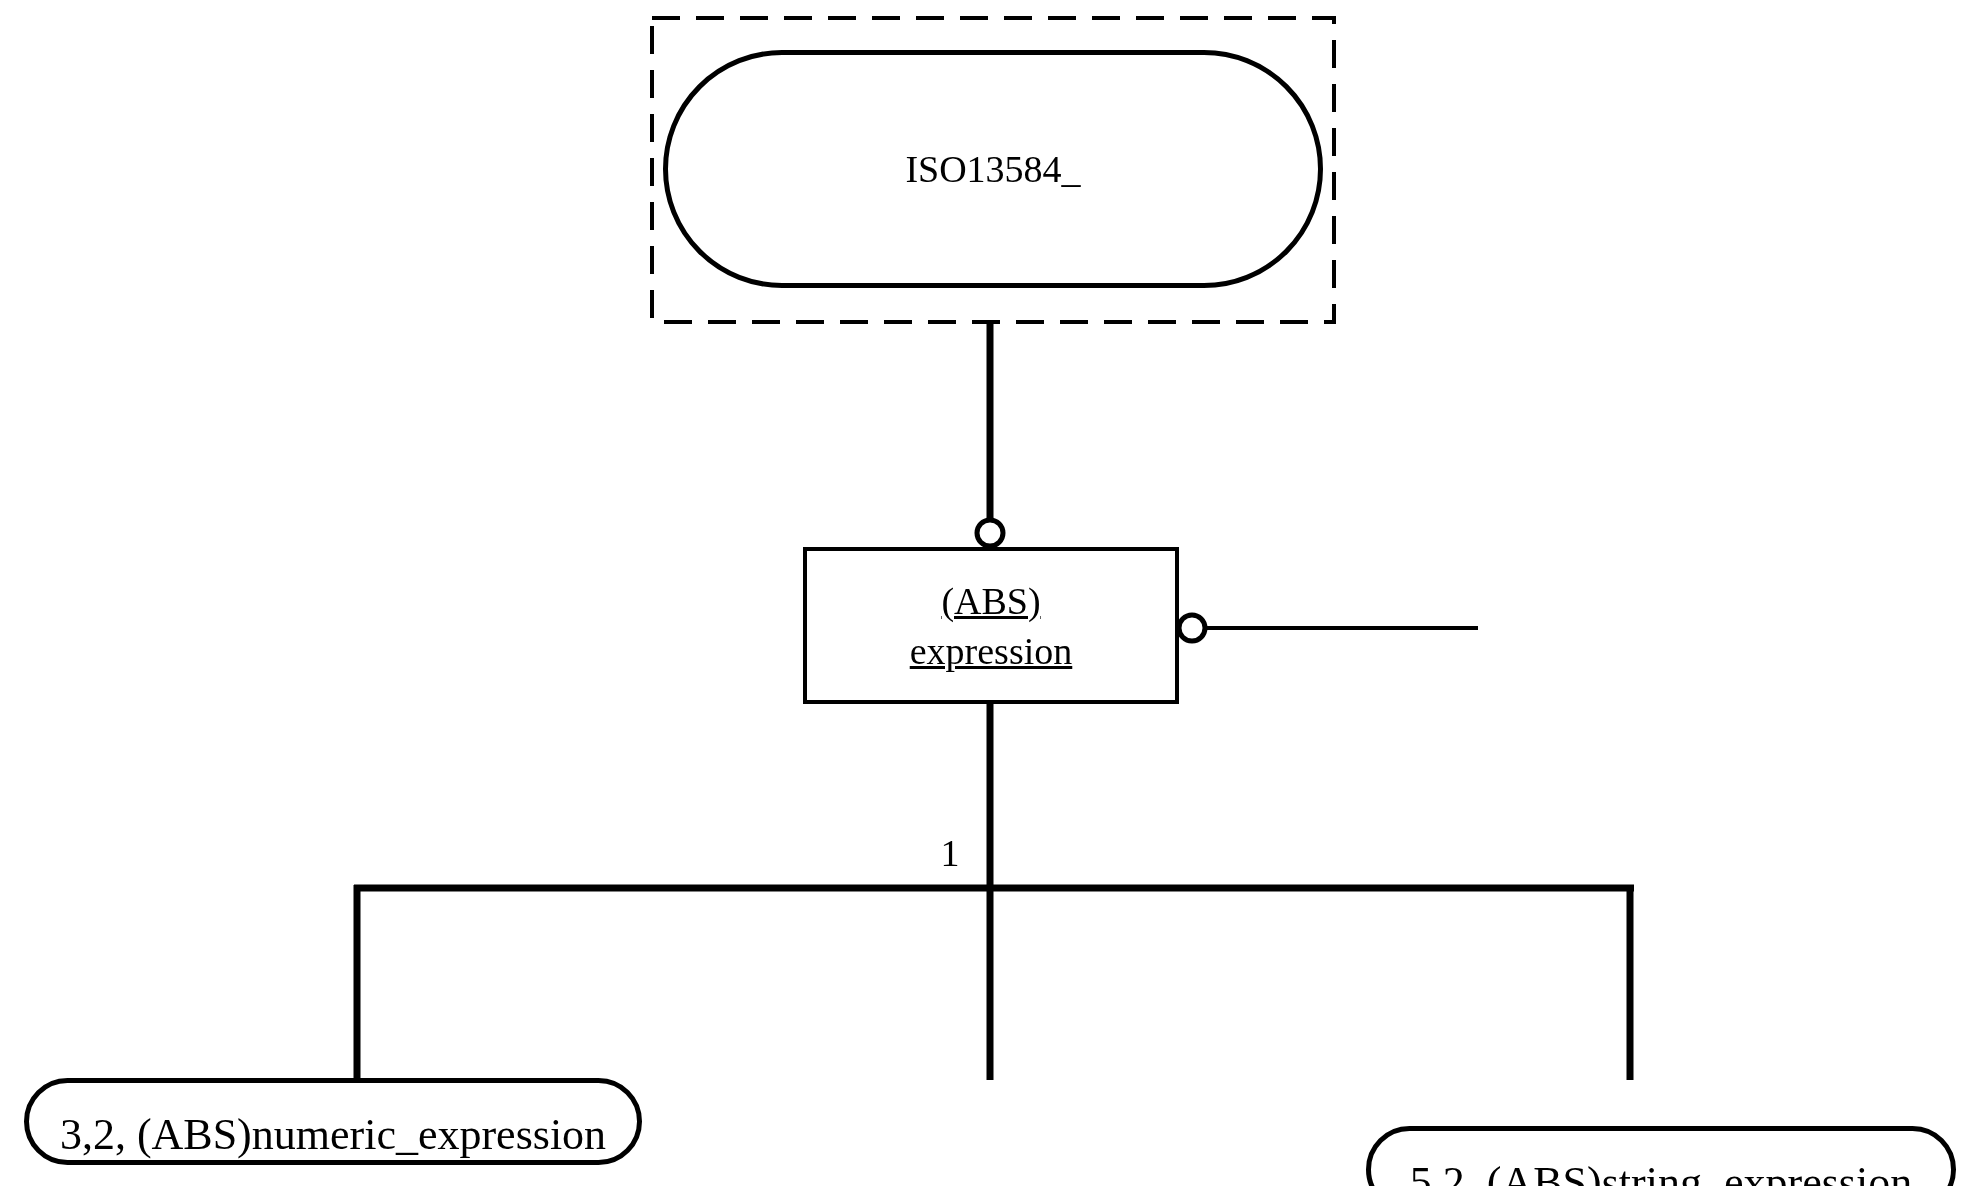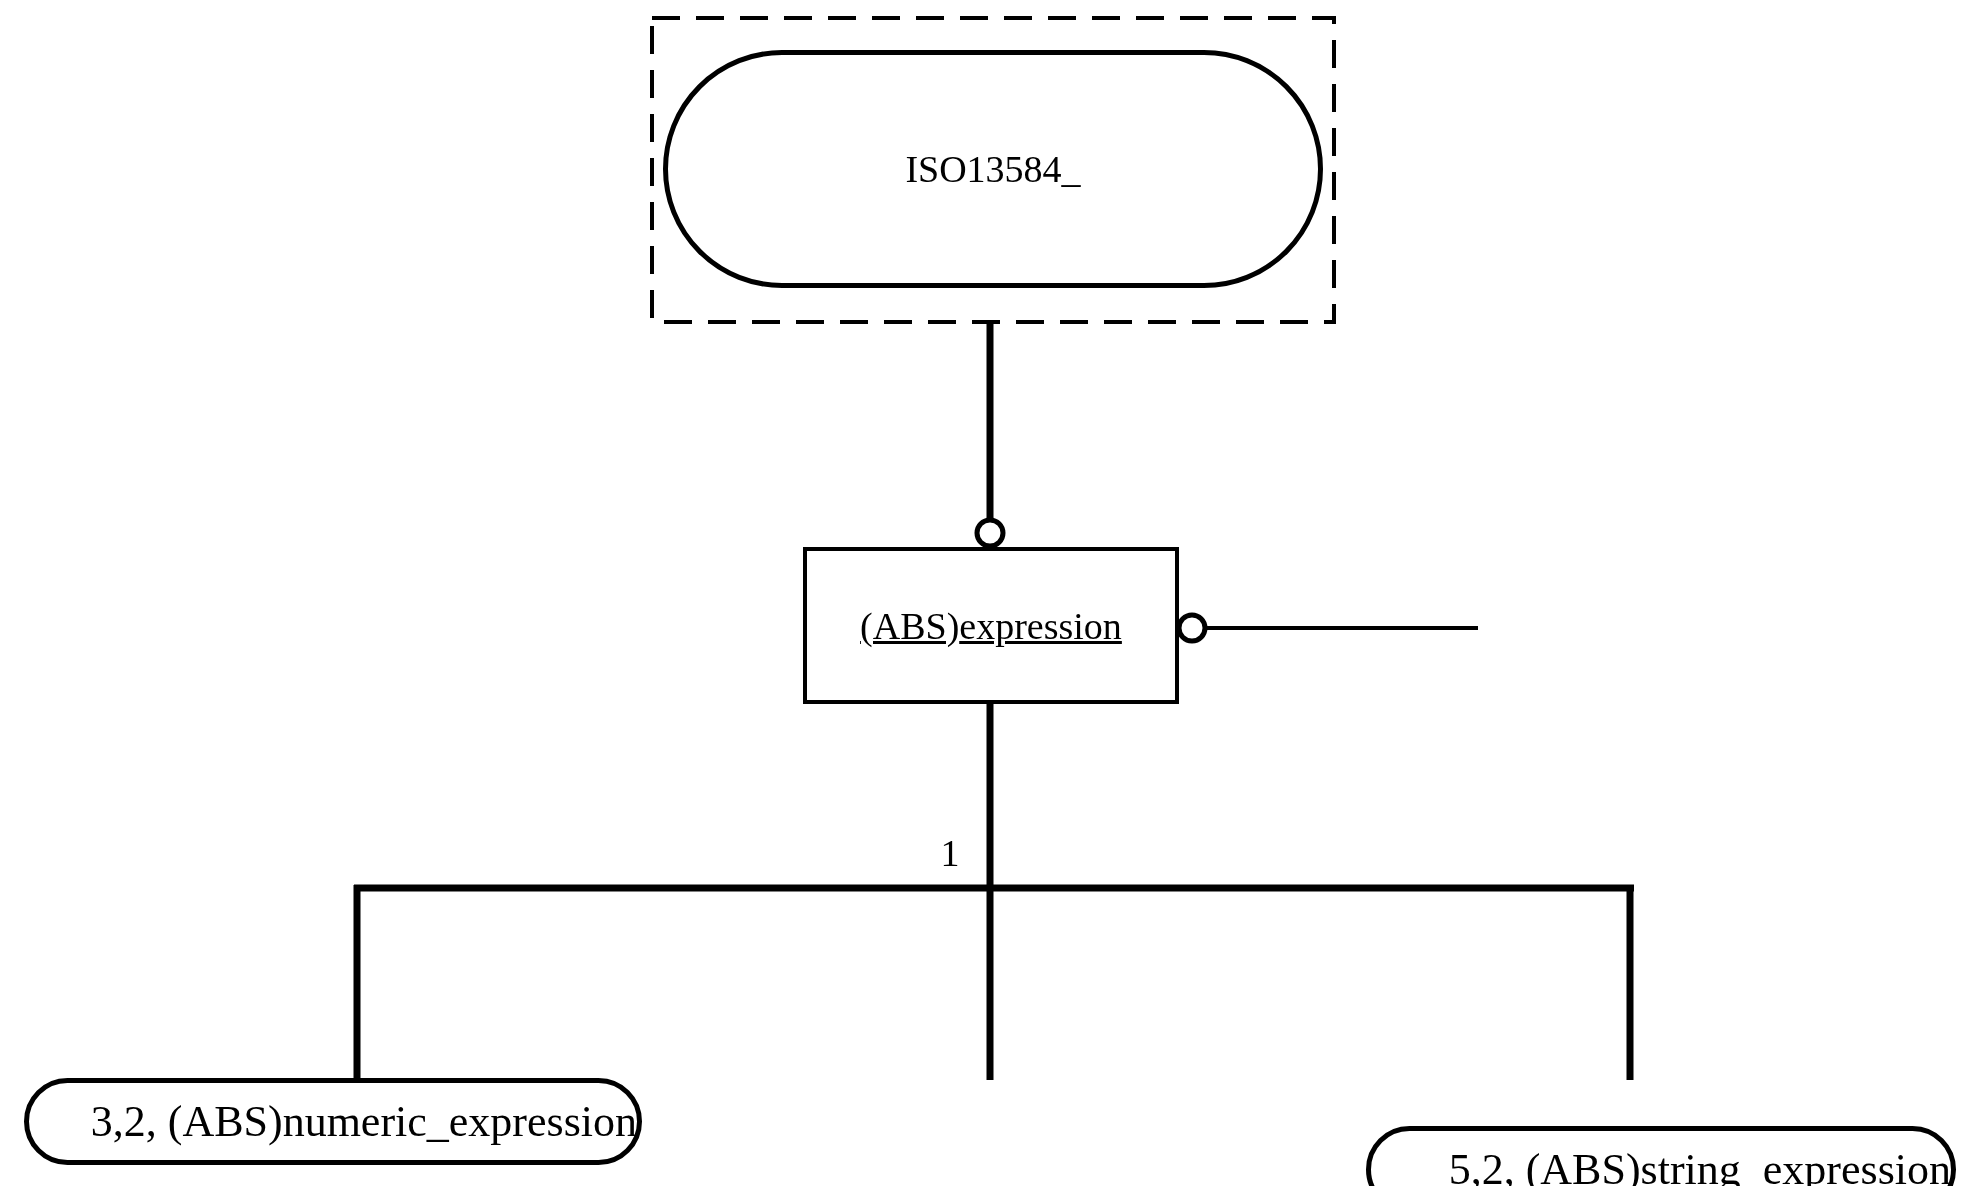--- a/index.html
+++ b/index.html
@@ -16,20 +16,21 @@
   .connectors {
     position: absolute;
     inset: 0;
     width: 1977px;
     height: 1186px;
     color: var(--ink);
   }
   .node {
     position: absolute;
     display: flex;
+    flex-direction: column;
     align-items: center;
     justify-content: center;
     text-align: center;
     background: var(--paper);
     border: 4px solid var(--ink);
   }
   .stadium-lg {
     left: 663px; top: 50px;
     width: 660px; height: 238px;
     border-width: 5px;

